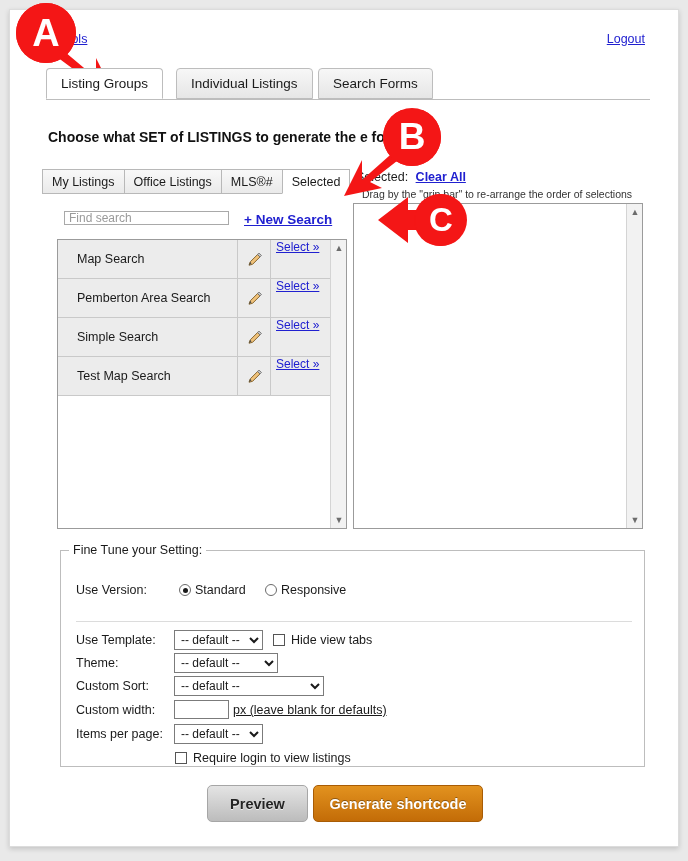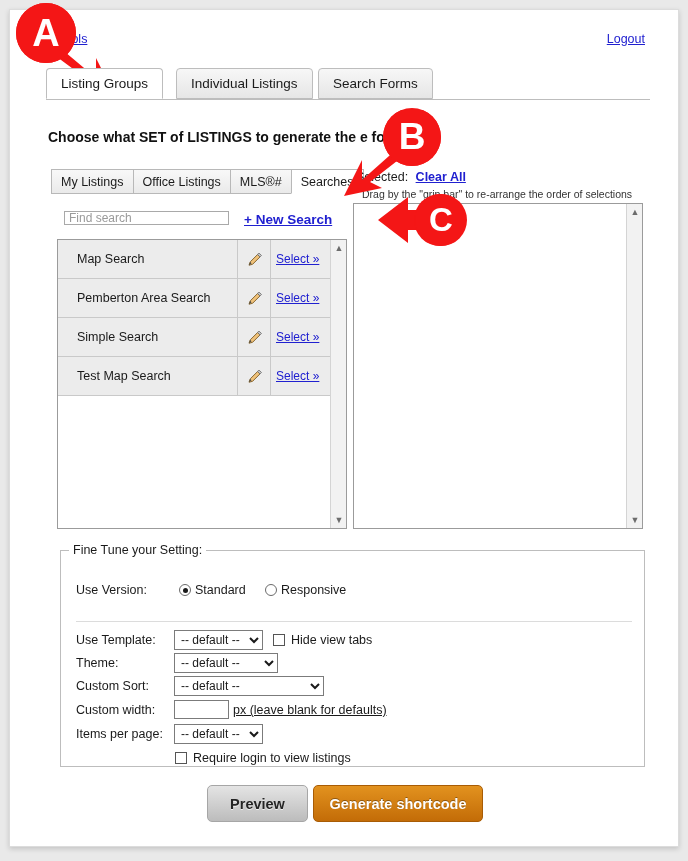--- a/index.html
+++ b/index.html
@@ -62,21 +62,21 @@
 
   
   .heading {
     position: absolute; left: 38px; top: 119px;
     font-size: 14px; font-weight: bold; color: #111;
     white-space: nowrap;
   }
 
   
   .subtabs {
-    position: absolute; left: 41px; top: 159px;
+    position: absolute; left: 32px; top: 159px;
     height: 25px;
     display: flex;
     align-items: flex-start;
   }
   .subtab {
     height: 25px;
     padding: 0 9px;
     display: flex; align-items: center;
     font-size: 12.5px;
     border: 1px solid #b8b8b8;
@@ -146,21 +146,21 @@
   }
   .pencil-cell {
     width: 33px; height: 100%;
     border-left: 1px solid #c9c9c9;
     display: flex; align-items: center; justify-content: center;
   }
   .pencil { display: block; }
   .select-cell {
     width: 60px; height: 100%;
     border-left: 1px solid #c9c9c9;
-    display: flex; align-items: center; justify-content: flex-start;
+    display: flex; align-items: flex-start; justify-content: flex-start;
     padding-left: 5px;
   }
   .select-cell a {
     color: #2020d0; text-decoration: underline; font-size: 12px;
     white-space: nowrap;
   }
 
   
   .sel-panel {
     position: absolute; left: 343px; top: 193px;
@@ -328,21 +328,21 @@
     <div class="subtab">
       <span>My Listings</span>
     </div>
     <div class="subtab">
       <span>Office Listings</span>
     </div>
     <div class="subtab">
       <span>MLS®#</span>
     </div>
     <div class="subtab active">
-      <span>Searches</span>
+      <span>Selected</span>
     </div>
   </div>
 
   <div class="sel-head">
     <span class="lbl">Selected:</span>
     <a href="#">Clear All</a>
   </div>
   <div class="sel-hint">Drag by the "grip bar" to re-arrange the order of selections</div>
 
   <input class="find-input" type="text" placeholder="Find search" style="">

